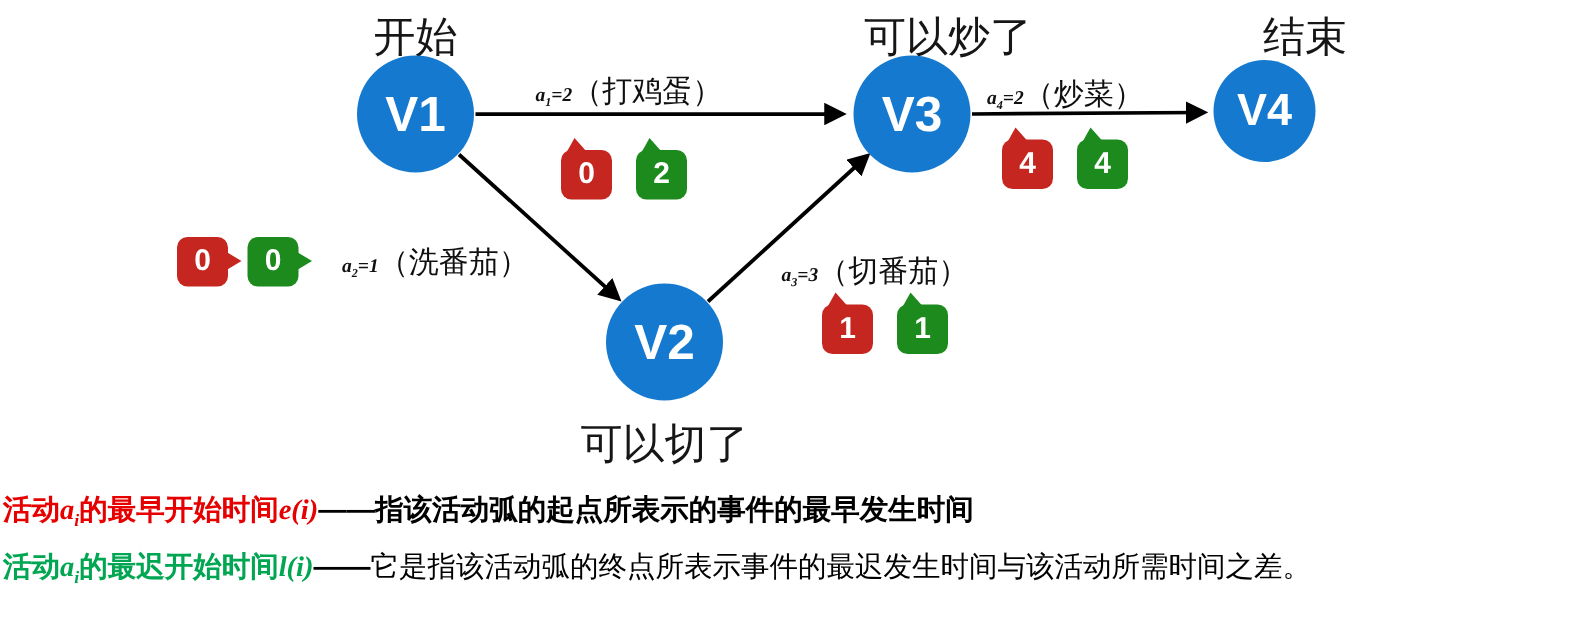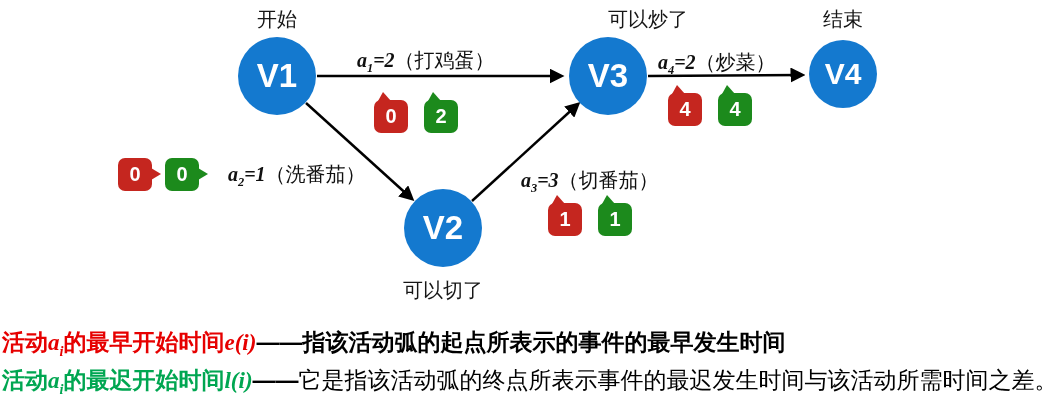--- a/index.html
+++ b/index.html
@@ -6,40 +6,40 @@
   body { background: #ffffff; font-family: "Liberation Sans", "DejaVu Sans", sans-serif; }
   .stage { position: relative; width: 1049px; height: 411px; background: #ffffff; overflow: hidden; }
 
   .arrows { position: absolute; left: 0; top: 0; width: 1049px; height: 411px; pointer-events: none; }
 
   .node { position: absolute; width: 78px; height: 78px; border-radius: 50%; background: #1479cf;
           color: #fff; display: flex; align-items: center; justify-content: center;
           font-size: 33px; font-weight: bold; }
   .node.small { width: 68px; height: 68px; font-size: 30px; }
 
-  .caption { position: absolute; font-size: 20px; color: #161616; text-align: center; }
+  .caption { position: absolute; font-size: 28px; color: #161616; text-align: center; }
 
   .edge-label { position: absolute; font-size: 20px; color: #101010; white-space: nowrap; }
   .edge-label .math { font-family: "Liberation Serif", "DejaVu Serif", serif; font-style: italic;
-                      font-weight: 600; font-size: 20px; }
+                      font-weight: 600; font-size: 13px; }
   .edge-label .act { font-weight: 400; }
   sub { font-size: 0.62em; }
 
   .badge { position: absolute; width: 34px; height: 33px; border-radius: 7px; color: #fff;
            font-weight: bold; font-size: 20px; display: flex; align-items: center; justify-content: center; }
   .badge.red { background: #c5261f; }
   .badge.green { background: #1c8a1c; }
   .badge.red::after { color: #c5261f; }
   .badge.green::after { color: #1c8a1c; }
   .badge.tail-up::after { content: ""; position: absolute; top: -8px; left: 4px; width: 0; height: 0;
            border-left: 5px solid transparent; border-right: 8px solid transparent; border-bottom: 9px solid; }
   .badge.tail-right::after { content: ""; position: absolute; right: -9px; top: 10px; width: 0; height: 0;
            border-top: 6px solid transparent; border-bottom: 6px solid transparent; border-left: 10px solid; }
 
-  .legend-line { position: absolute; left: 2px; font-size: 23px; color: #000; white-space: nowrap; }
+  .legend-line { position: absolute; left: 2px; font-size: 19px; color: #000; white-space: nowrap; }
   .legend-line .term { font-weight: 700; }
   .legend-line.earliest .term { color: #e60000; }
   .legend-line.latest .term { color: #00a651; }
   .legend-line .math { font-family: "Liberation Serif", "DejaVu Serif", serif; font-style: italic; font-weight: 700; }
   .legend-line .dash { color: #000; font-weight: 700; }
   .legend-line.earliest .desc { font-weight: 700; }
   .legend-line.latest .desc { font-weight: 400; margin-top: 16px; }
 </style>
 </head>
 <body>
@@ -53,21 +53,21 @@
       </marker>
     </defs>
     <line x1="317" y1="76" x2="560" y2="76" stroke="#000" stroke-width="2.5" marker-end="url(#arrow)"></line>
     <line x1="648" y1="76" x2="801" y2="75" stroke="#000" stroke-width="2.5" marker-end="url(#arrow)"></line>
     <line x1="306" y1="103" x2="411" y2="198" stroke="#000" stroke-width="2.5" marker-end="url(#arrow)"></line>
     <line x1="472" y1="201" x2="577" y2="105" stroke="#000" stroke-width="2.5" marker-end="url(#arrow)"></line>
   </svg>
 
   <div class="caption" style="left:227px; top:6px; width:100px;">开始</div>
   <div class="caption" style="left:528px; top:6px; width:160px;text-align:right;">可以炒了</div>
-  <div class="caption" style="left:793px; top:6px; width:100px;">结束</div>
+  <div class="caption" style="left:820px; top:6px; width:100px;">结束</div>
   <div class="caption" style="left:363px; top:277px; width:160px;">可以切了</div>
 
   <div class="node" style="left:238px; top:37px;">
       <span>V1</span>
     </div>
   <div class="node" style="left:404px; top:189px;">
       <span>V2</span>
     </div>
   <div class="node" style="left:569px; top:37px;">
       <span>V3</span>

